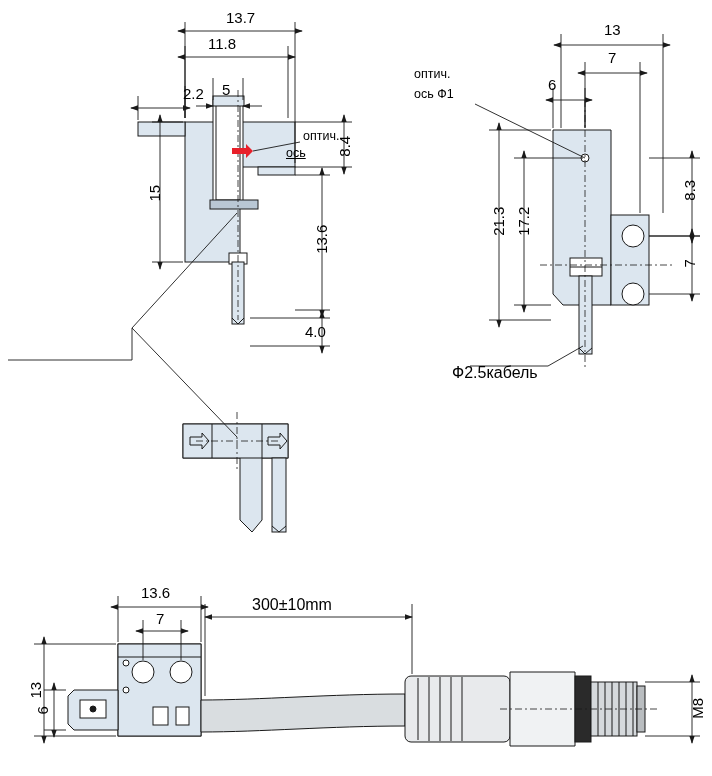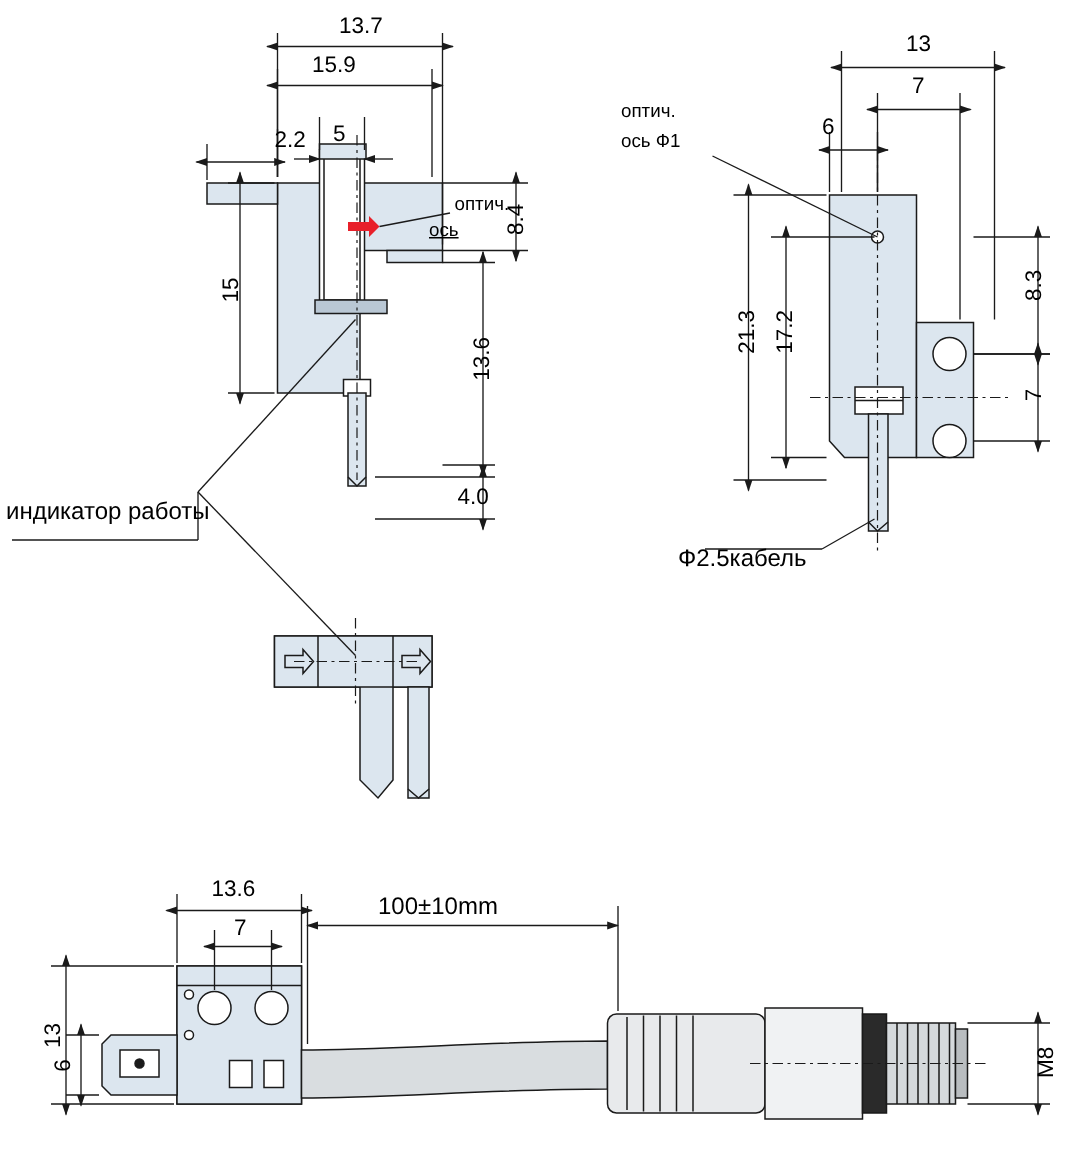--- a/index.html
+++ b/index.html
@@ -256,43 +256,42 @@
 
       <line x1="645" y1="682" x2="700" y2="682"></line>
       <line x1="645" y1="736" x2="700" y2="736"></line>
       <line x1="692" y1="675" x2="692" y2="743" marker-start="url(#arS)" marker-end="url(#ar)"></line>
     </g>
 
   </g>
 </svg>
 
 <div class="lbl" style="left:226px; top:10px;">13.7</div>
-<div class="lbl" style="left:208px; top:36px;">15.9</div>
+<div class="lbl" style="left:208px; top:36px;">11.8</div>
 <div class="lbl" style="left:222px; top:82px;">5</div>
 <div class="lbl" style="left:135px; top:86px;margin-left:48px;">2.2</div>
 <div class="lbl vert" style="left:140px; top:185px; width:30px; text-align:center;">15</div>
 <div class="lbl vert" style="left:325px; top:138px; width:40px; text-align:center;">8.4</div>
 <div class="lbl vert" style="left:300px; top:231px; width:44px; text-align:center;">13.6</div>
 <div class="lbl" style="left:305px; top:324px;">4.0</div>
 <div class="lbl small" style="left:303px; top:130px;">оптич.</div>
 <div class="lbl small" style="left:286px; top:147px;text-decoration:underline;">ось</div>
 
 <div class="lbl" style="left:604px; top:22px;">13</div>
 <div class="lbl" style="left:608px; top:50px;">7</div>
 <div class="lbl" style="left:548px; top:77px;">6</div>
 <div class="lbl vert" style="left:477px; top:213px; width:44px; text-align:center;">21.3</div>
 <div class="lbl vert" style="left:502px; top:213px; width:44px; text-align:center;">17.2</div>
 <div class="lbl vert" style="left:670px; top:182px; width:40px; text-align:center;">8.3</div>
 <div class="lbl vert" style="left:674px; top:255px; width:32px; text-align:center;">7</div>
 <div class="lbl small" style="left:414px; top:68px;">оптич.</div>
 <div class="lbl small" style="left:414px; top:88px;">ось Ф1</div>
 <div class="lbl big" style="left:452px; top:364px;">Ф2.5кабель</div>
 
-<div class="lbl big" style="left:4px; top:333px;">индикатор работы</div>
 
 <div class="lbl" style="left:141px; top:585px;">13.6</div>
 <div class="lbl" style="left:156px; top:611px;">7</div>
-<div class="lbl big" style="left:252px; top:596px;">100±10mm</div>
+<div class="lbl big" style="left:252px; top:596px;">300±10mm</div>
 <div class="lbl vert" style="left:21px; top:682px; width:30px; text-align:center;">13</div>
 <div class="lbl vert" style="left:31px; top:702px; width:24px; text-align:center;">6</div>
 <div class="lbl vert" style="left:679px; top:700px; width:38px; text-align:center;">M8</div>
 
 </div>
 
 </body></html>

